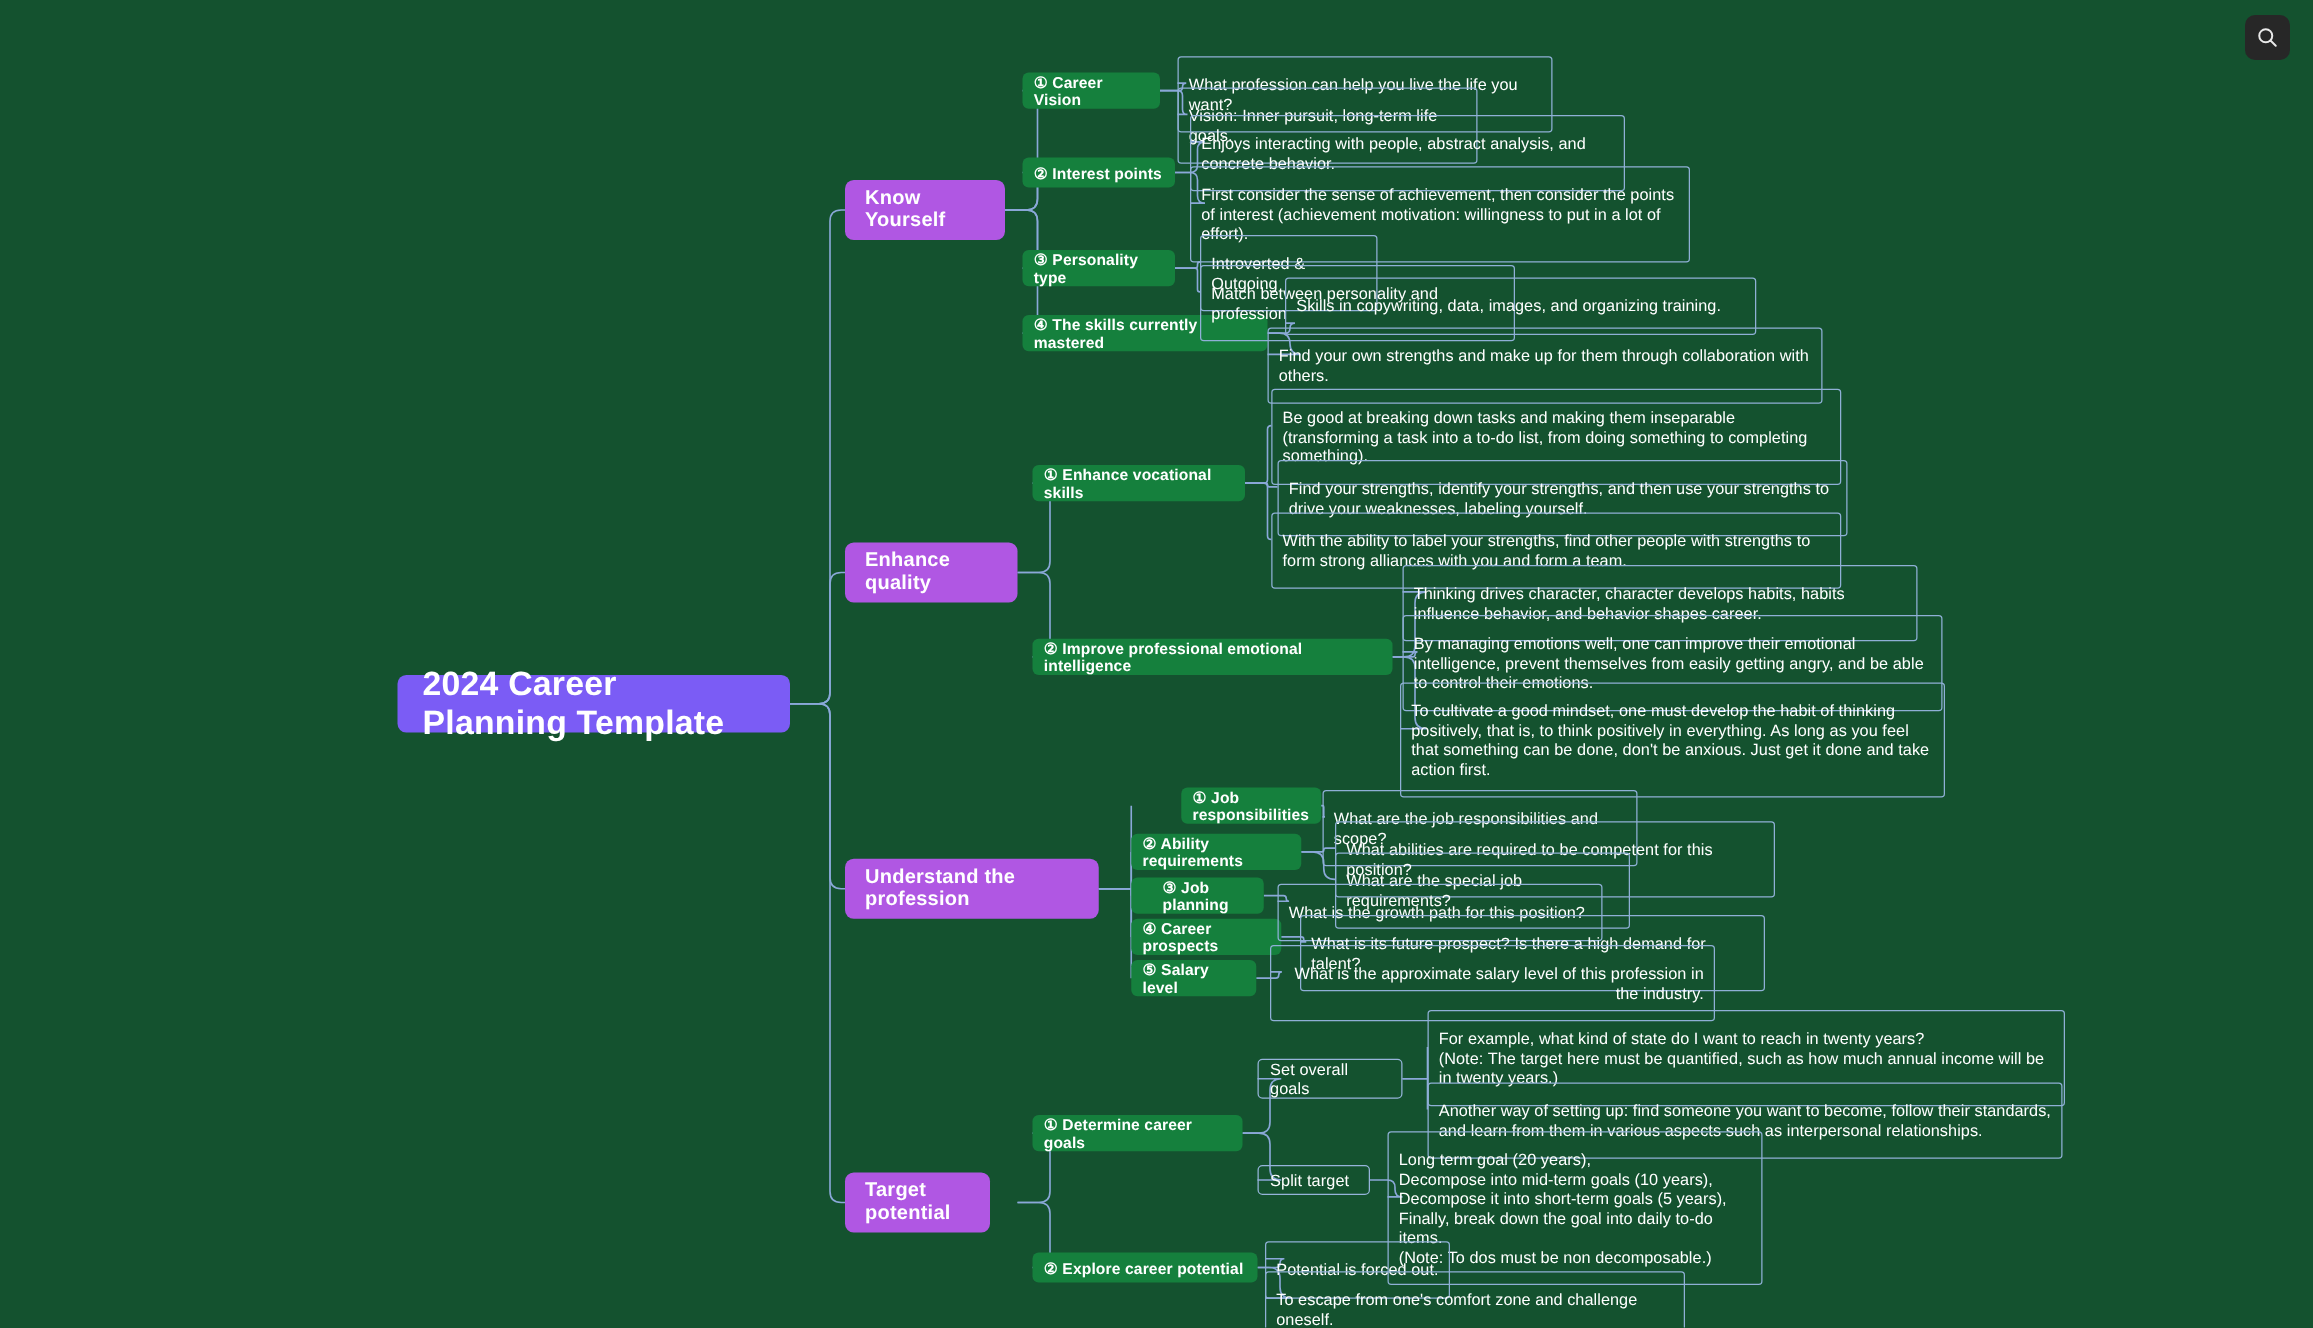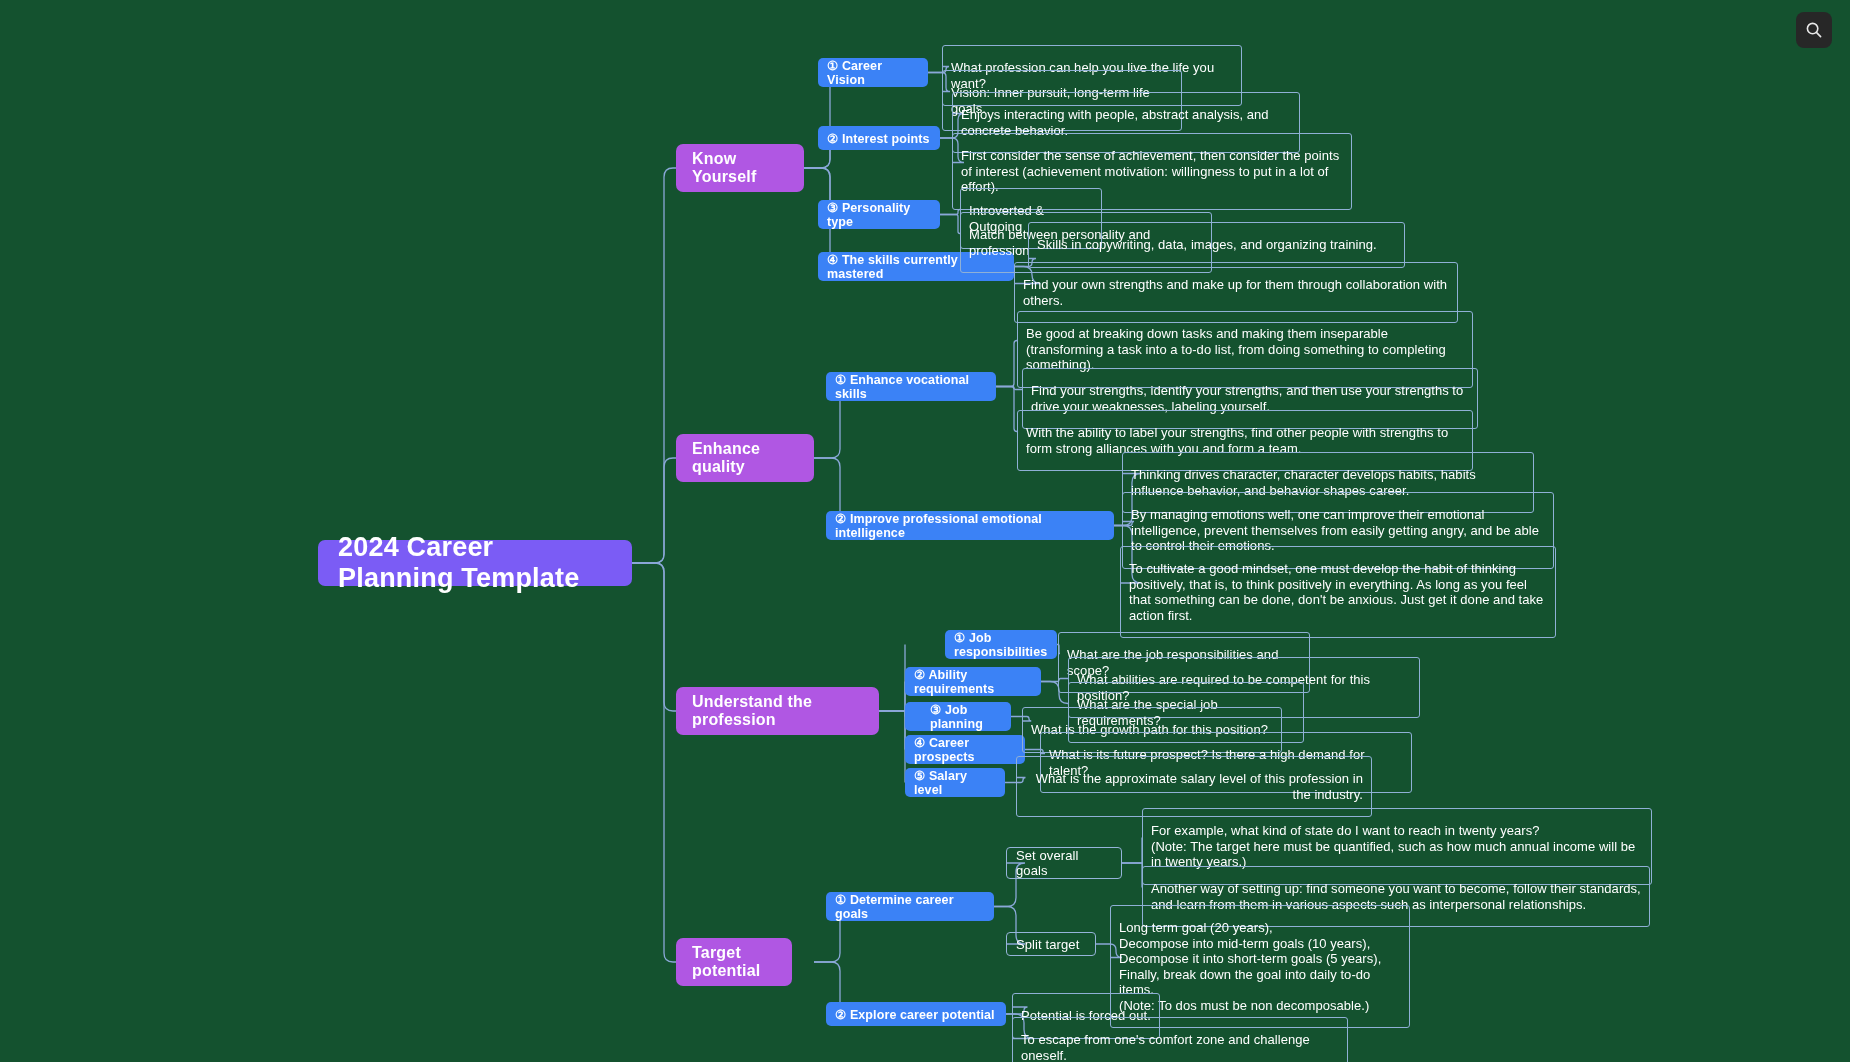--- a/index.html
+++ b/index.html
@@ -52,21 +52,21 @@
     background: #b057e3;
     border-radius: 7px;
     font-size: 16px;
     font-weight: bold;
     padding: 0 16px;
     letter-spacing: .2px;
   }
 
   
   .n-l2 {
-    background: #3b82f6;
+    background: #15803d;
     border-radius: 5px;
     font-size: 12.5px;
     font-weight: bold;
     padding: 0 9px;
     letter-spacing: .1px;
   }
 
   
   .n-l3 {
     background: transparent;

